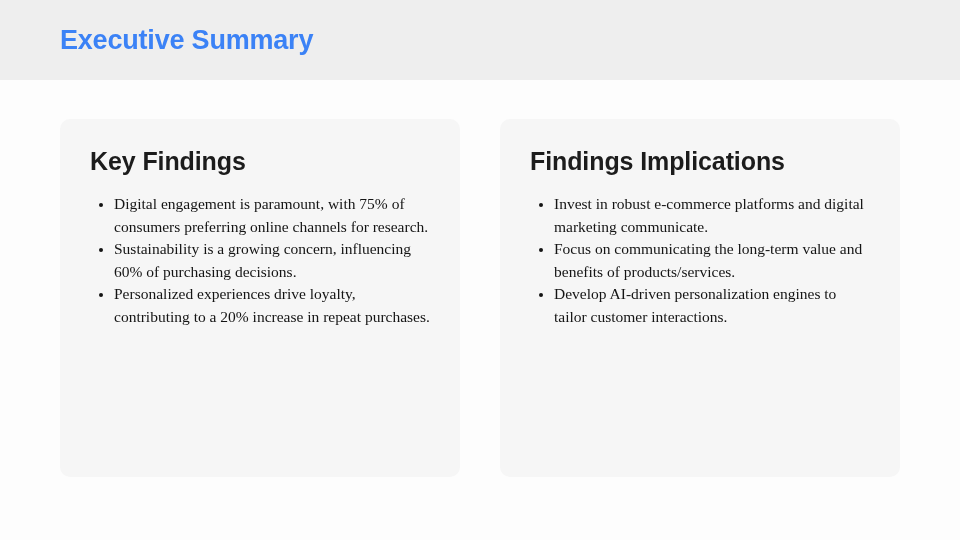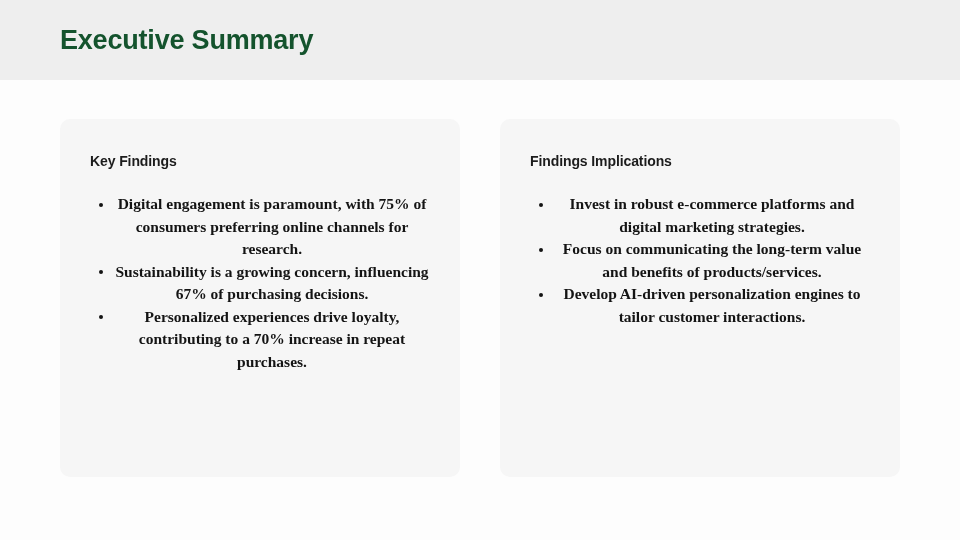--- a/index.html
+++ b/index.html
@@ -27,21 +27,21 @@
     height: 80px;
     background: #eeeeee;
   }
   .slide-title {
     position: absolute;
     left: 60px;
     top: 24px;
     font-family: "Liberation Sans", sans-serif;
     font-size: 27px;
     font-weight: bold;
-    color: #14532d;
+    color: #3b82f6;
     letter-spacing: -0.2px;
     line-height: 32px;
     white-space: nowrap;
   }
   .cards {
     position: absolute;
     top: 119px;
     left: 60px;
     width: 840px;
     display: flex;
@@ -51,42 +51,41 @@
   .card {
     width: 400px;
     min-height: 358px;
     background: #f6f6f6;
     border-radius: 10px;
     box-sizing: border-box;
     padding: 30px 30px 24px 30px;
   }
   .card-title {
     font-family: "Liberation Sans", sans-serif;
-    font-size: 14px;
+    font-size: 25px;
     font-weight: bold;
     color: #1c1c1c;
     letter-spacing: -0.1px;
     line-height: 24px;
     margin: 0 0 20px 0;
   }
   .bullet-list {
     margin: 0;
     padding: 0 0 0 24px;
     list-style: none;
   }
   .bullet-item {
     position: relative;
     font-family: "Liberation Serif", serif;
     font-size: 15.5px;
     line-height: 22.5px;
     color: #141414;
     margin: 0 0 0 0;
     padding: 0;
-    text-align: center;
-    font-weight: bold;
+    text-align: left;
   }
   .bullet-item::before {
     content: "";
     position: absolute;
     left: -15px;
     top: 9.5px;
     width: 4px;
     height: 4px;
     border-radius: 50%;
     background: #141414;
@@ -100,28 +99,28 @@
   <div class="header-band"></div>
 
   <div class="slide-title">Executive Summary</div>
 
   <div class="cards">
 
     <div class="card">
       <div class="card-title">Key Findings</div>
       <ul class="bullet-list">
         <li class="bullet-item">Digital engagement is paramount, with 75% of consumers preferring online channels for research.</li>
-        <li class="bullet-item">Sustainability is a growing concern, influencing 67% of purchasing decisions.</li>
-        <li class="bullet-item">Personalized experiences drive loyalty, contributing to a 70% increase in repeat purchases.</li>
+        <li class="bullet-item">Sustainability is a growing concern, influencing 60% of purchasing decisions.</li>
+        <li class="bullet-item">Personalized experiences drive loyalty, contributing to a 20% increase in repeat purchases.</li>
       </ul>
     </div>
 
     <div class="card">
       <div class="card-title">Findings Implications</div>
       <ul class="bullet-list">
-        <li class="bullet-item">Invest in robust e-commerce platforms and digital marketing strategies.</li>
+        <li class="bullet-item">Invest in robust e-commerce platforms and digital marketing communicate.</li>
         <li class="bullet-item">Focus on communicating the long-term value and benefits of products/services.</li>
         <li class="bullet-item">Develop AI-driven personalization engines to tailor customer interactions.</li>
       </ul>
     </div>
 
   </div>
 </div>
 
 </body></html>

